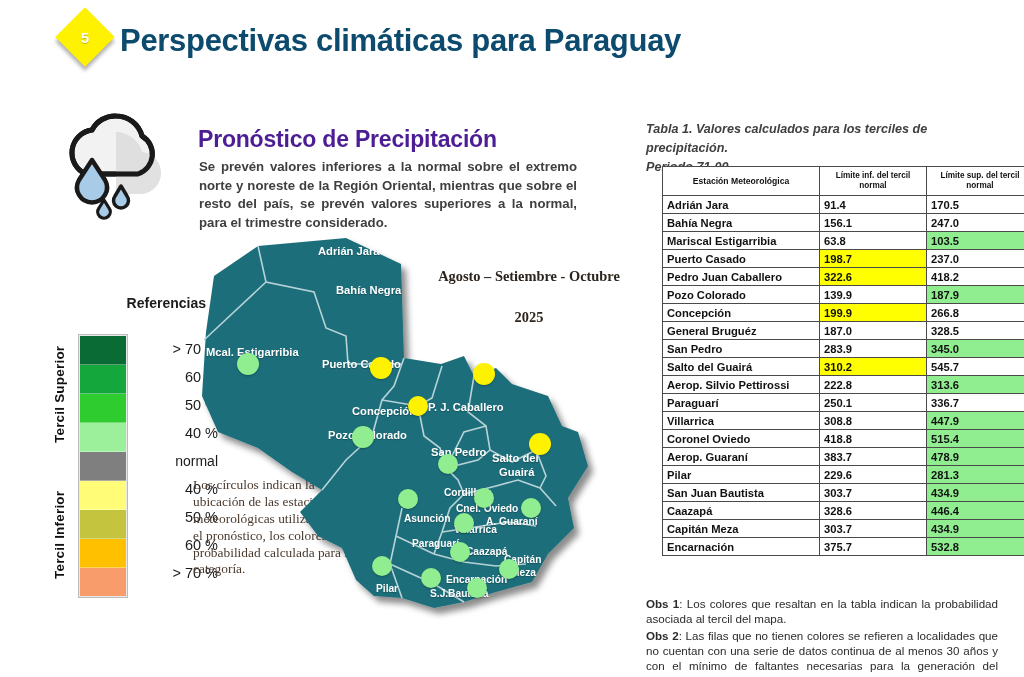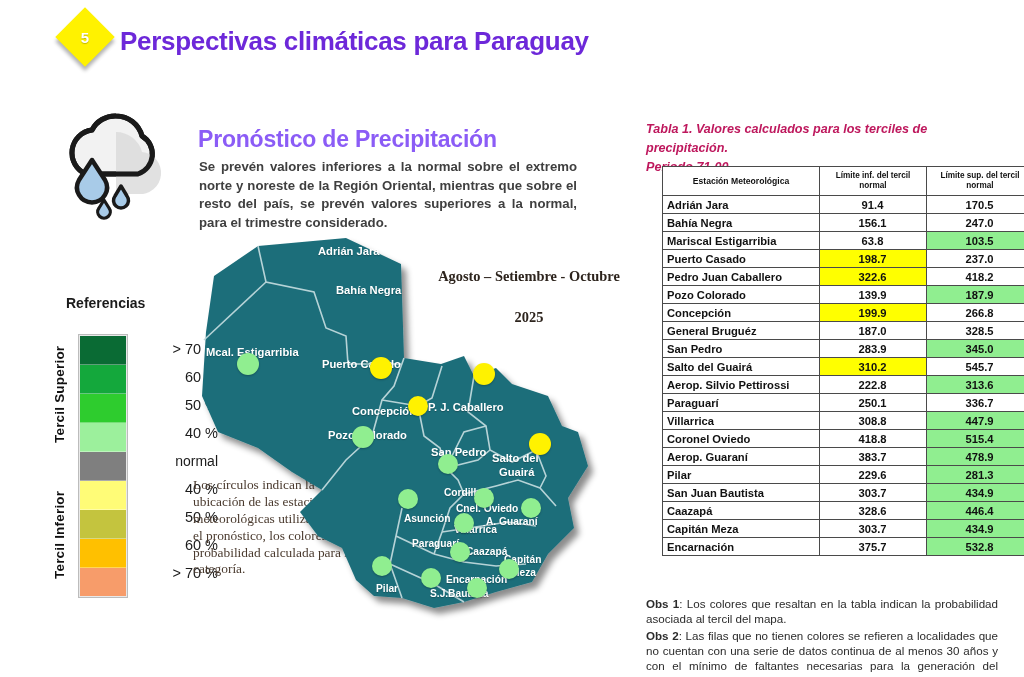--- a/index.html
+++ b/index.html
@@ -21,43 +21,43 @@
     box-shadow:3px 3px 4px rgba(0,0,0,.30);
   }
   .diamond-num{
     position:absolute;left:6px;top:6px;width:42px;height:42px;
     display:flex;align-items:center;justify-content:center;
     color:#ffffff;font-size:15px;font-weight:bold;
     font-family:"Liberation Sans",sans-serif;
     text-shadow:0 1px 1px rgba(0,0,0,.25);
   }
   .title-text{
-    font-size:26px;font-weight:bold;color:#6d28d9;letter-spacing:-0.3px;
+    font-size:31px;font-weight:bold;color:#0c4a6e;letter-spacing:-0.3px;
     font-family:"Liberation Sans",sans-serif;white-space:nowrap;
     margin-left:-8px;
   }
 
   
   .cloud-icon{position:absolute;left:56px;top:112px;width:120px;height:110px;}
 
   
   .forecast-head{
     position:absolute;left:198px;top:126px;
-    font-size:23px;font-weight:bold;color:#8b5cf6;
+    font-size:23px;font-weight:bold;color:#4c1d95;
     font-family:"Liberation Sans",sans-serif;letter-spacing:-0.2px;
   }
   .forecast-body{
     position:absolute;left:199px;top:158px;width:378px;
     font-size:13.2px;line-height:1.42;color:#3f3f3f;font-weight:bold;
     text-align:justify;font-family:"Liberation Sans",sans-serif;
   }
 
   
   .ref-title{
-    position:absolute;left:66px;top:295px;width:140px;text-align:left;
+    position:absolute;left:66px;top:295px;width:140px;text-align:right;
     font-size:14px;font-weight:bold;color:#1b1b1b;
   }
   .legend{position:absolute;left:78px;top:334px;}
   .legend-stack{
     position:absolute;left:0;top:0;width:46px;
     border:1px solid #bcbcbc;background:#e9e9e9;padding:1px;
   }
   .sw{height:28px;width:100%;display:block;border-bottom:1px solid rgba(255,255,255,.35);}
   .sw:last-child{border-bottom:none;}
   .legend-labels{position:absolute;left:52px;top:1px;width:92px;}
@@ -97,39 +97,39 @@
 
   .fig-cap{
     position:absolute;left:192px;top:623px;width:420px;
     font-size:12.6px;color:#3b3b3b;font-style:italic;font-family:"Liberation Sans",sans-serif;
   }
   .fig-cap b{font-style:italic;}
 
   
   .tbl-cap{
     position:absolute;left:646px;top:120px;width:360px;
-    font-size:12.6px;line-height:1.5;color:#be185d;font-style:italic;font-weight:bold;
+    font-size:12.6px;line-height:1.5;color:#404040;font-style:italic;font-weight:bold;
   }
   .tbl-cap .reg{font-weight:bold;}
   table.t1{
     position:absolute;left:646px;top:166px;width:344px;
     border-collapse:collapse;table-layout:fixed;
     font-family:"Liberation Sans",sans-serif;
     margin-left:16px;
   }
   table.t1 th,table.t1 td{
     border:1px solid #4a4a4a;padding:0 4px;background:#ffffff;
   }
   table.t1 th{
     font-size:8.2px;font-weight:bold;color:#111;text-align:center;
     height:28px;line-height:1.25;
   }
   table.t1 th.station-h{font-size:8.6px;}
   table.t1 td.name{font-size:11.2px;font-weight:bold;color:#111;height:17px;text-align:left;}
-  table.t1 td.num{font-size:11.2px;font-weight:bold;color:#111;height:17px;text-align:center;padding-right:5px;}
+  table.t1 td.num{font-size:11.2px;font-weight:bold;color:#111;height:17px;text-align:left;padding-right:5px;}
   td.hi-y{background:#FFFF00 !important;}
   td.hi-g{background:#90EE90 !important;}
 
   .obs{
     position:absolute;left:646px;top:596px;width:352px;
     font-size:11.6px;line-height:1.32;color:#2b2b2b;text-align:justify;
   }
   .obs p{margin:0 0 1px 0;}
   .obs b{font-weight:bold;}
 </style>

